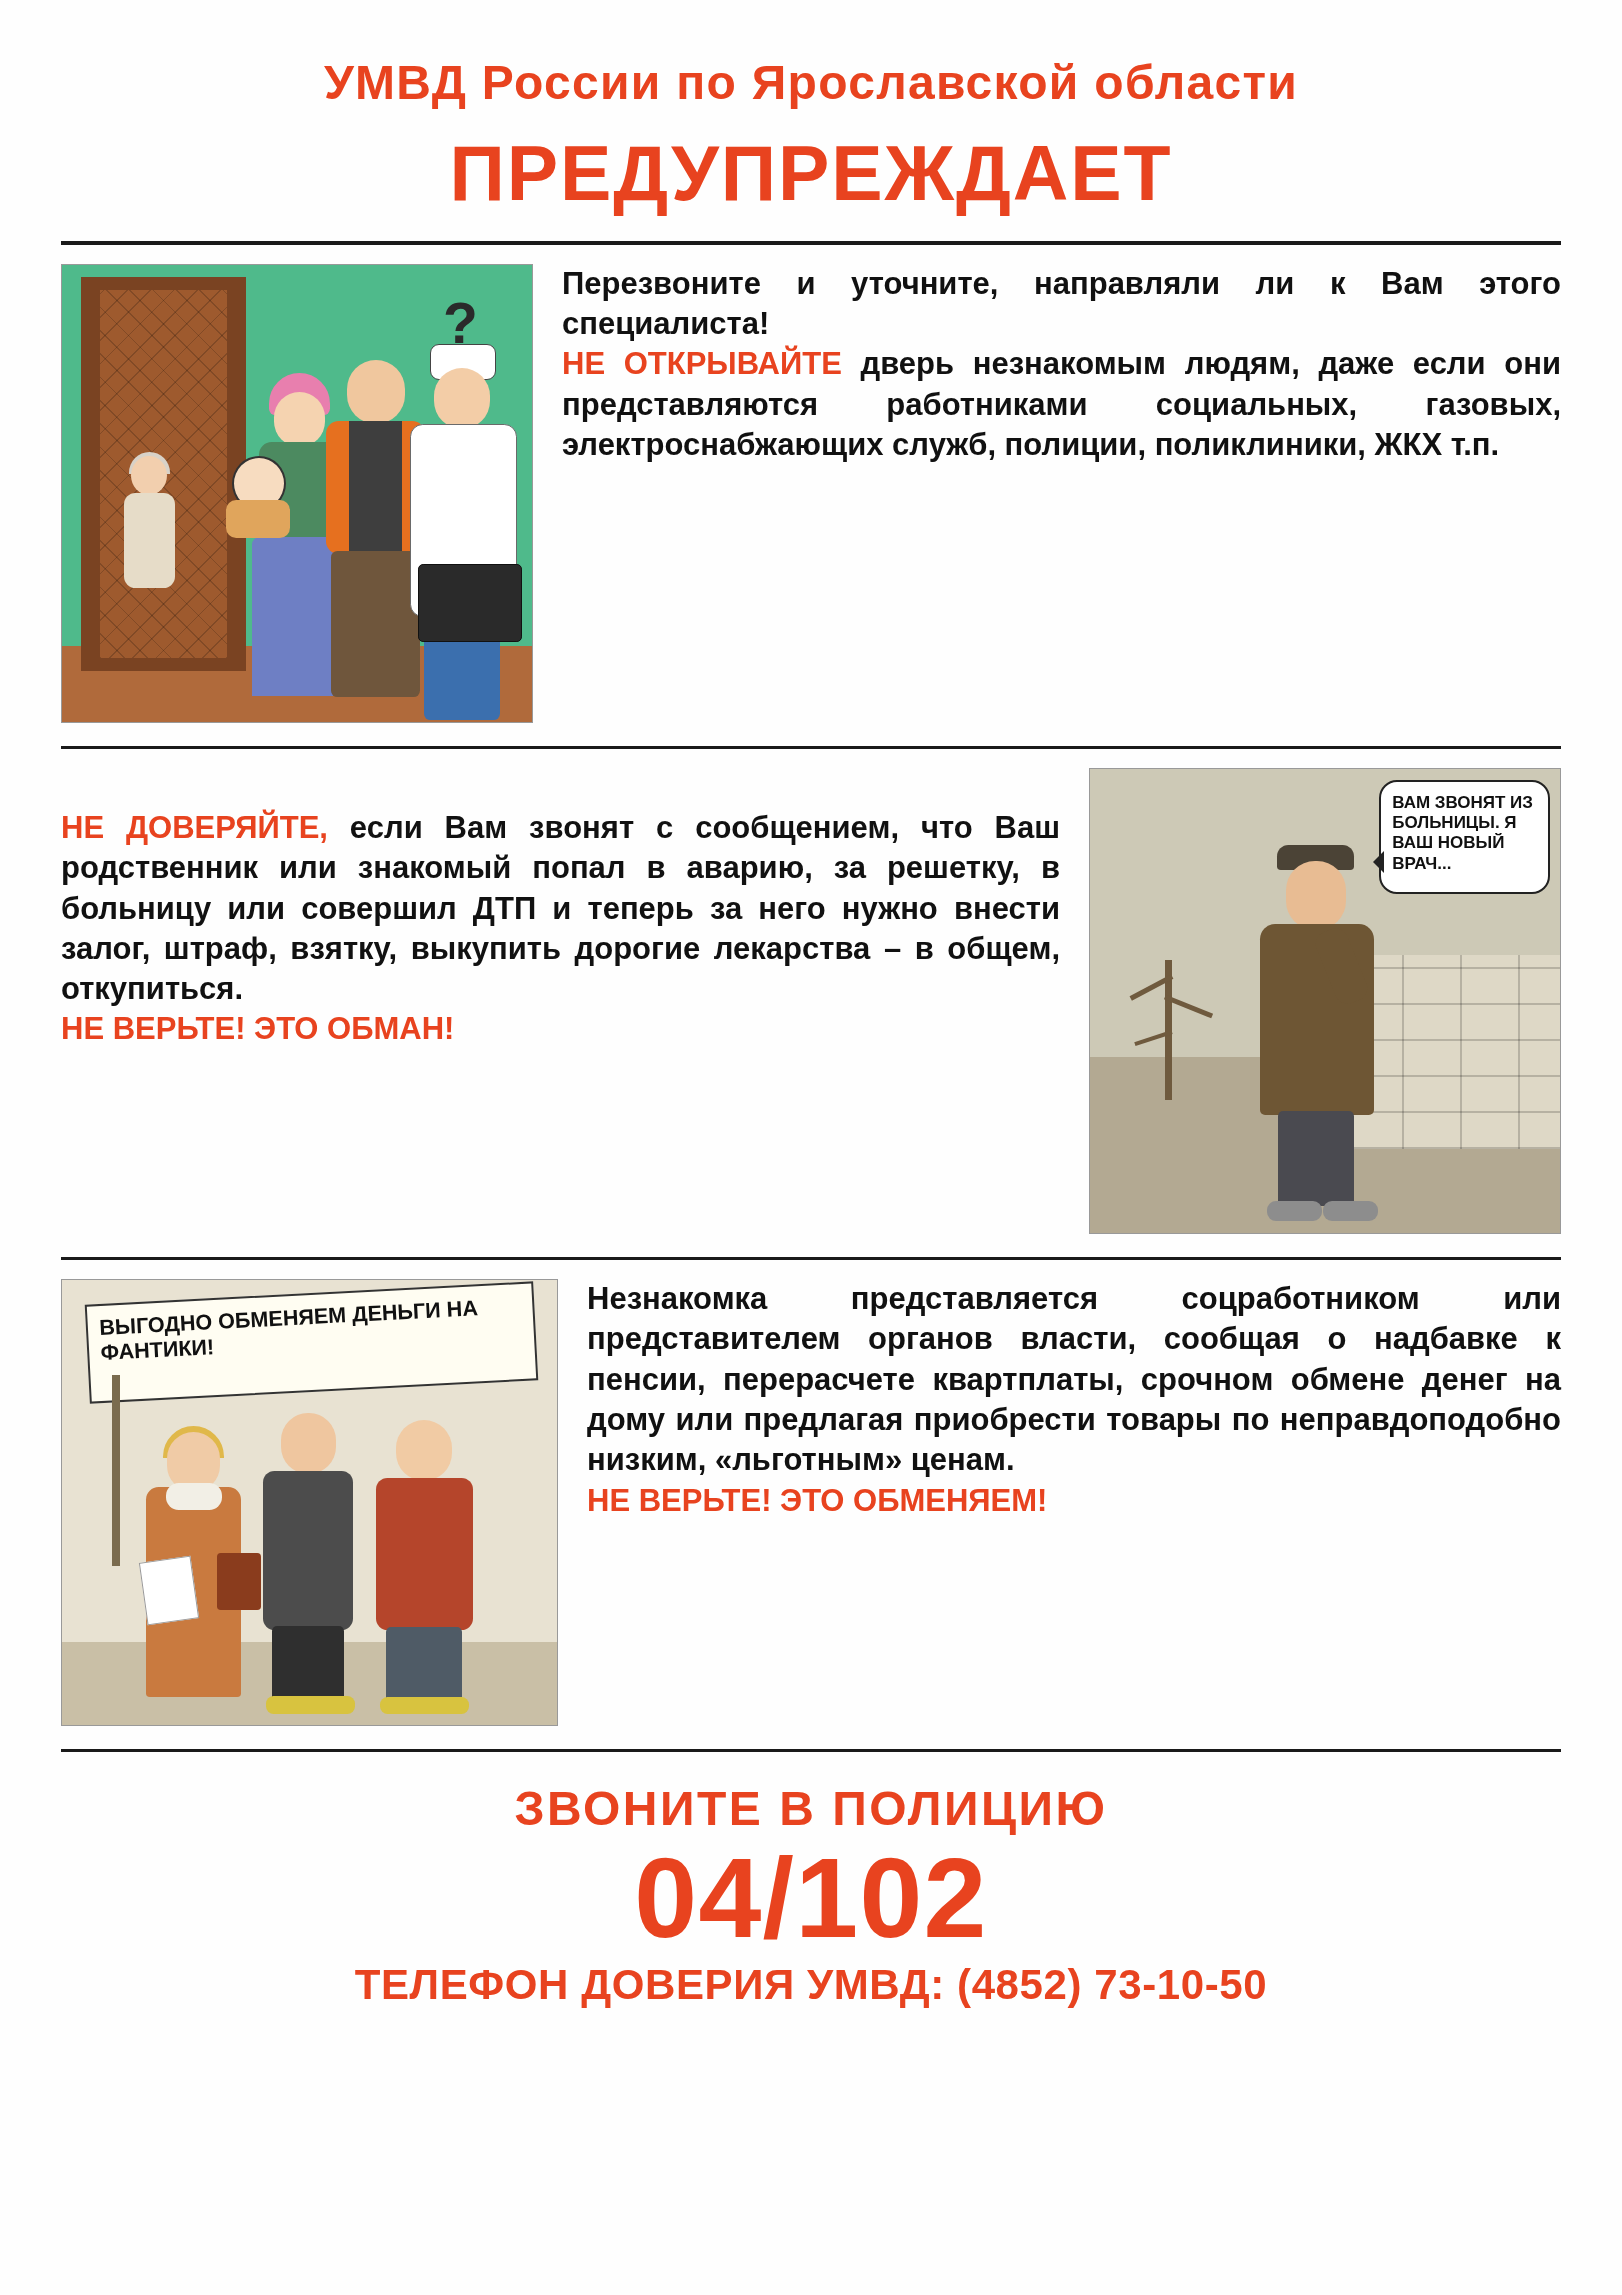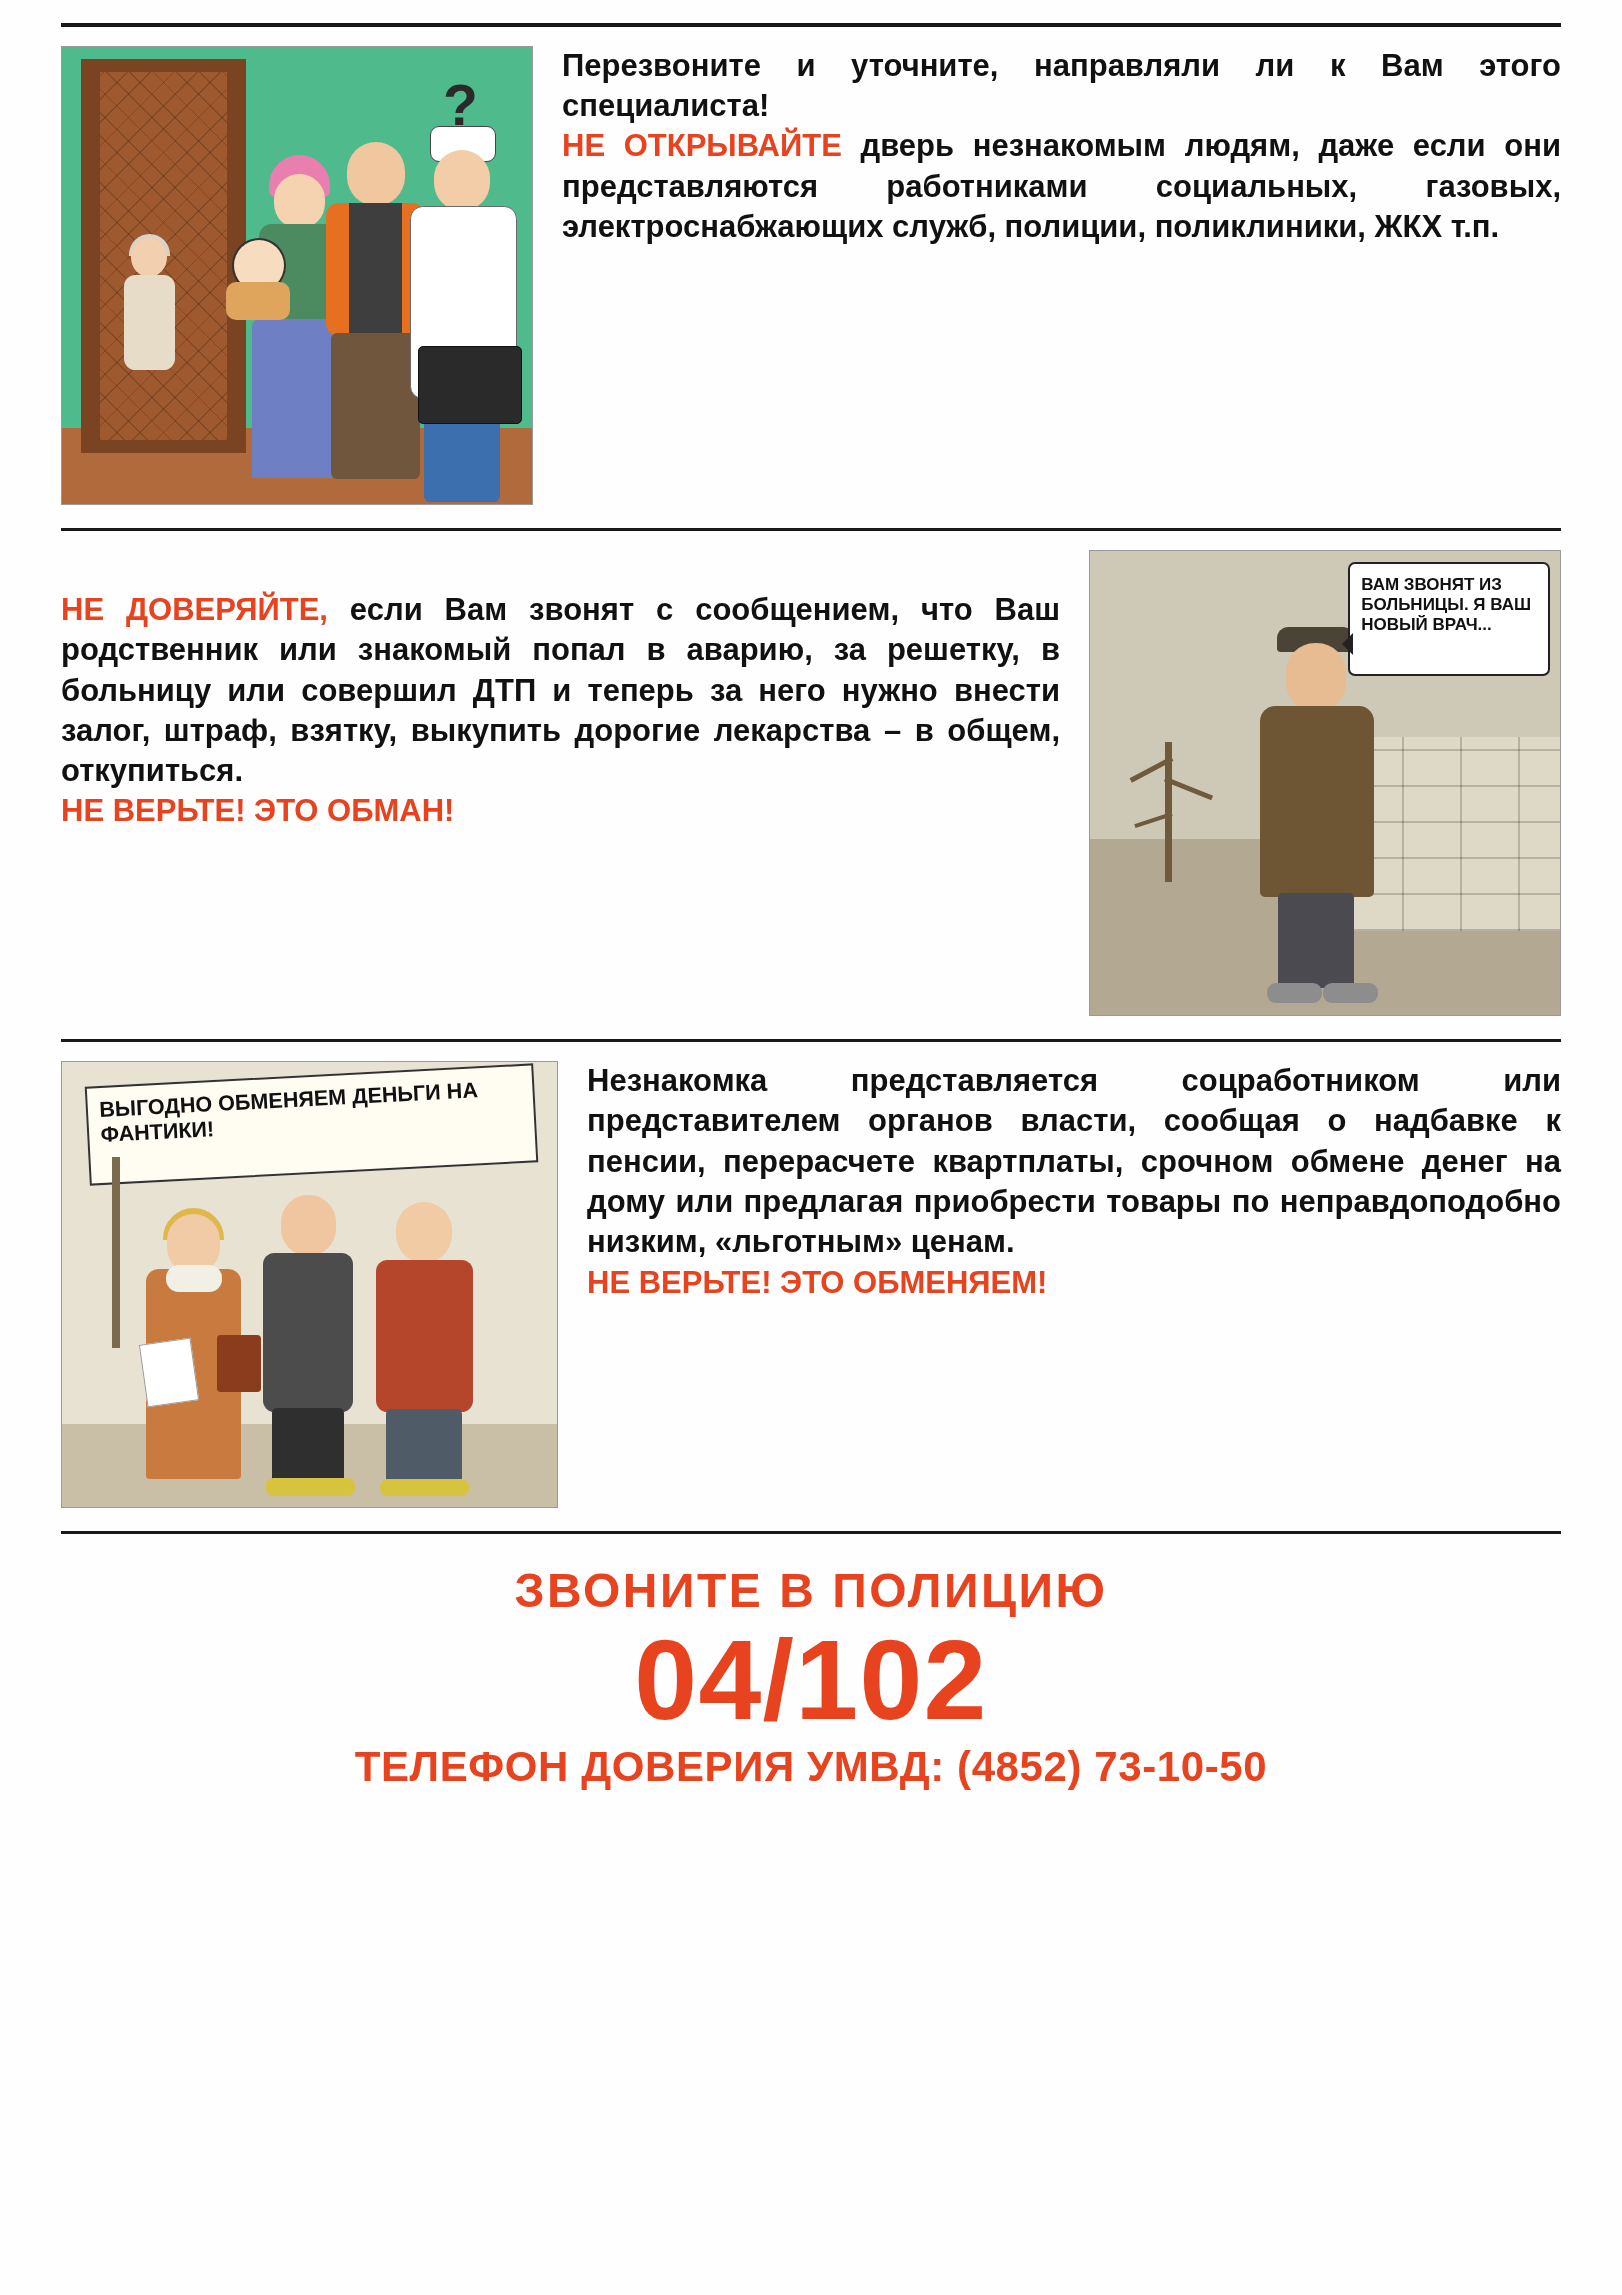--- a/index.html
+++ b/index.html
@@ -119,22 +119,22 @@
   .ill2 .t3 { left:48px; top:44px; width:51px; height:5.1px; transform:rotate(22deg); }
   .ill2 .t4 { left:19px; top:76px; width:39px; height:4.4px; transform:rotate(-18deg); }
   .ill2 .man   { position:absolute; left:159px; top:76px; width:146px; height:381px; }
   .ill2 .man .hat  { position:absolute; left:28px; top:0; width:77px; height:25.4px; border-radius:11.4px 11.4px 3.8px 3.8px; background:#4b4336; }
   .ill2 .man .head { position:absolute; left:37px; top:16.5px; width:60px; height:69px; border-radius:29px; background:#e8bc93; }
   .ill2 .man .coat { position:absolute; left:11.4px; top:79px; width:114px; height:191px; border-radius:15.2px 15.2px 5.1px 5.1px; background:#6e5634; }
   .ill2 .man .arm  { position:absolute; left:76px; top:83px; width:33px; height:76px; border-radius:12.7px; background:#6e5634; transform:rotate(-22deg); }
   .ill2 .man .legs { position:absolute; left:29px; top:266px; width:76px; height:95px; background:#4a4a50; border-radius:5.1px; }
   .ill2 .man .shoe1{ position:absolute; left:18px; top:356px; width:55px; height:20.3px; border-radius:9px; background:#8d8d8d; }
   .ill2 .man .shoe2{ position:absolute; left:74px; top:356px; width:55px; height:20.3px; border-radius:9px; background:#8d8d8d; }
-  .ill2 .bubble{ position:absolute; right:10.2px; top:11.4px; width:202px; height:114px; background:#ffffff; border:2.5px solid #222;
-                 border-radius:7px; padding:10.2px 11.4px; box-sizing:border-box; }
+  .ill2 .bubble{ position:absolute; right:10.2px; top:11.4px; width:171px; height:114px; background:#ffffff; border:2.5px solid #222;
+                 border-radius:18px; padding:10.2px 11.4px; box-sizing:border-box; }
   .ill2 .bubble .btxt { font-size:17px; font-weight:bold; color:#111; line-height:1.2; }
   .ill2 .bubble:after { content:""; position:absolute; left:-19px; bottom:19px; width:0; height:0;
                  border:11.4px solid transparent; border-right-color:#222; }
 
   
   .ill3 { width: 495px; height: 445px; }
   .ill3 .bg     { position:absolute; left:0; top:0; width:100%; height:100%; background:#e8e2d2; }
   .ill3 .ground { position:absolute; left:0; bottom:0; width:100%; height:83px; background:#c9bfa6; }
   .ill3 .banner { position:absolute; left:25.4px; top:12.7px; width:445px; height:95px; background:#fffdf2; border:2.5px solid #333; transform:rotate(-3deg); }
   .ill3 .banner .btxt { padding:10.2px 11.4px; font-size:21.6px; font-weight:bold; color:#111; line-height:1.15; }
@@ -167,20 +167,24 @@
   }
   .trust-line {
     color:#e8431f; font-weight:bold; font-size:42px; letter-spacing:0.6px; margin-top:3.8px; white-space:nowrap;
   }
 </style>
 </head>
 <body>
 
 <div class="page">
 
+  <div class="header">
+    <div class="org-line">УМВД России по Ярославской области</div>
+    <div class="warn-line">ПРЕДУПРЕЖДАЕТ</div>
+  </div>
 
   <div class="rule"></div>
 
   <div class="section">
     <div class="imgbox ill1">
       <div class="wall"></div>
       <div class="floorband"></div>
       <div class="doorframe"></div>
       <div class="door"></div>
       <div class="granny">

